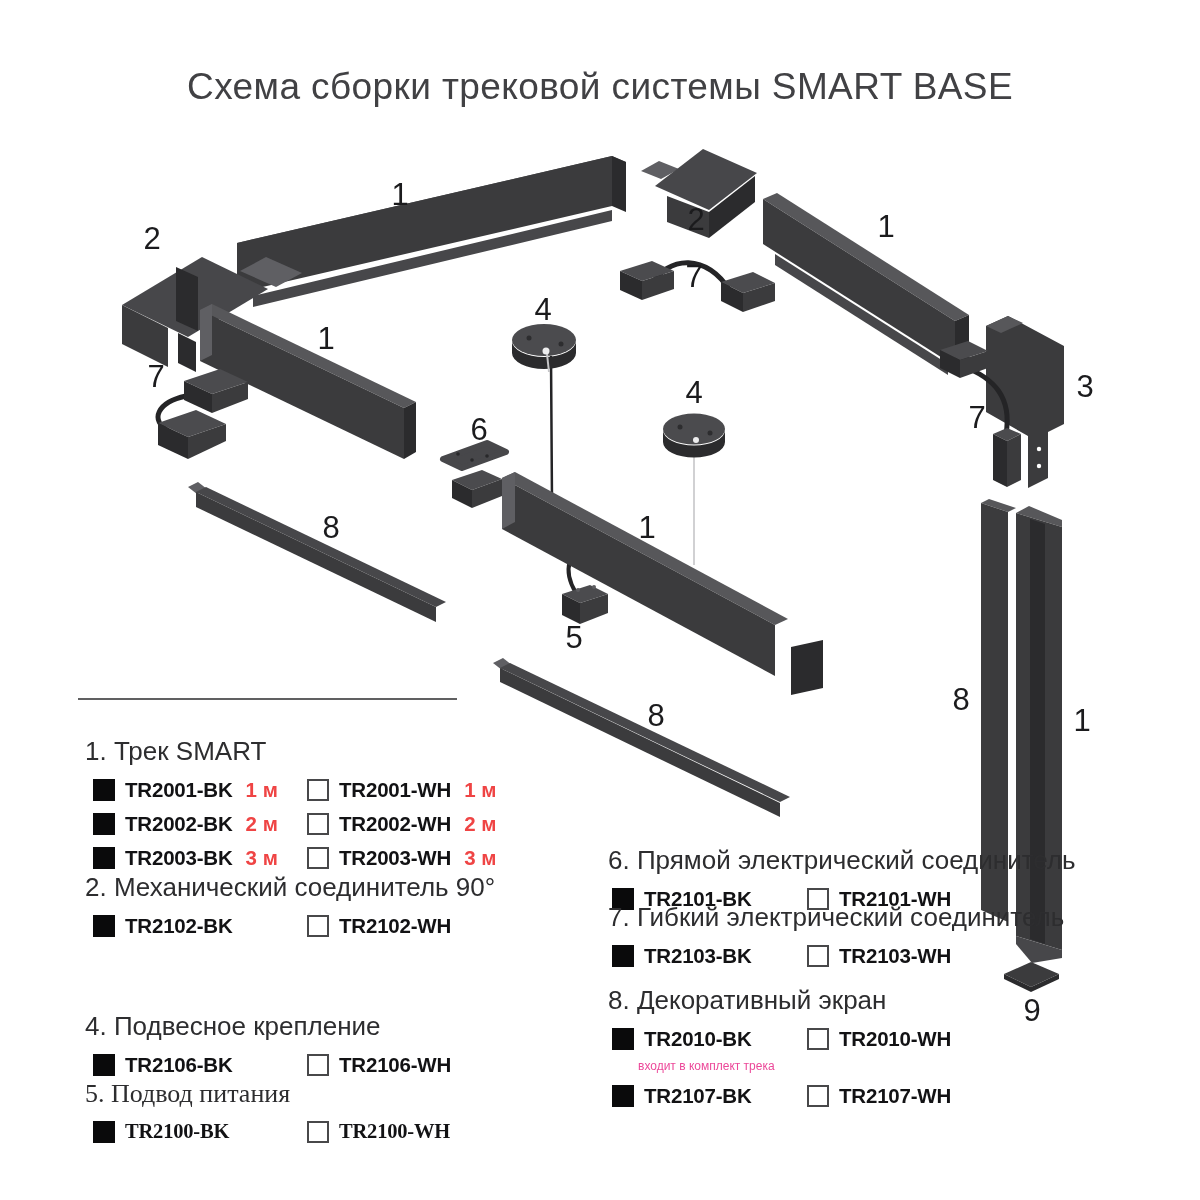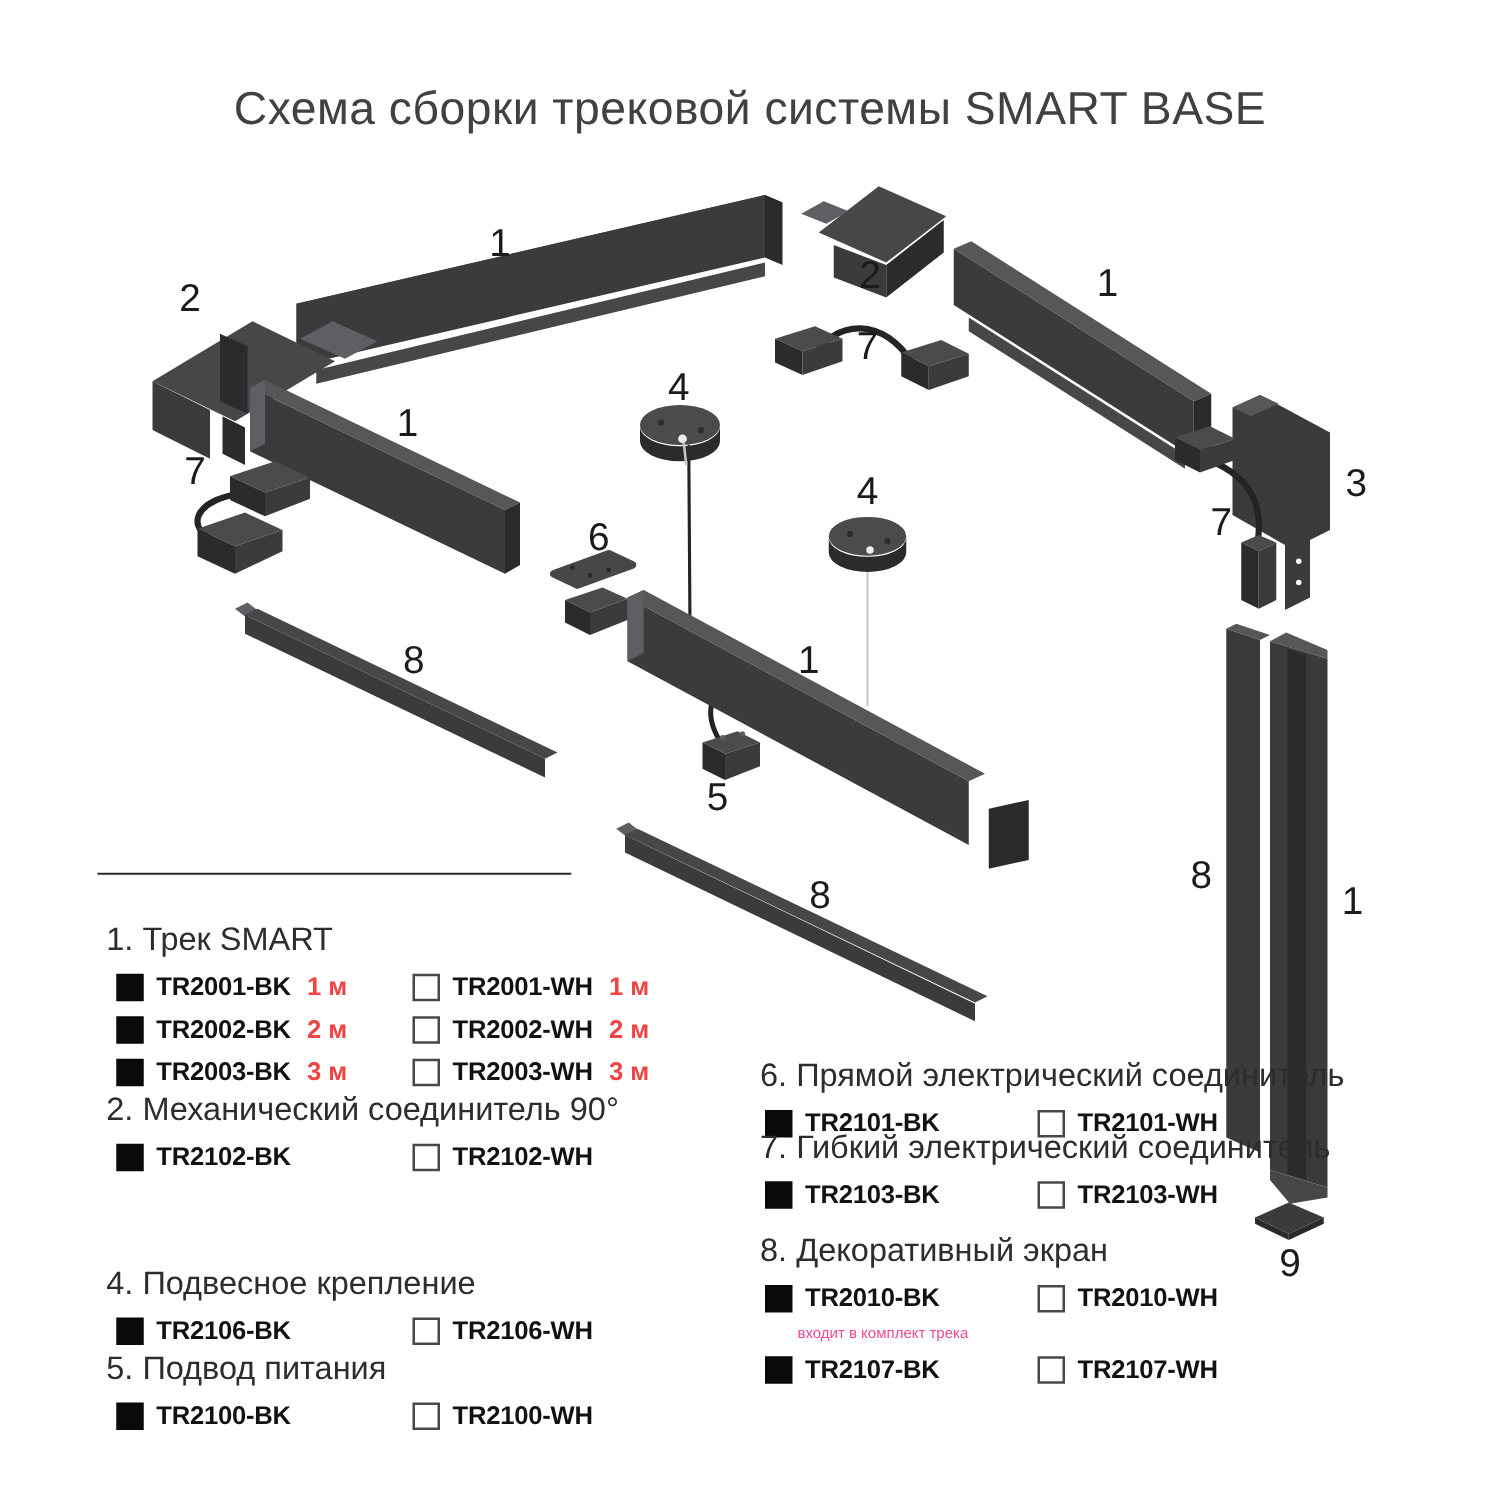--- a/index.html
+++ b/index.html
@@ -14,21 +14,21 @@
   .cord{stroke:#c6c6c8;fill:none}
   .num{font-family:"Liberation Sans","DejaVu Sans",sans-serif;font-size:31px;
        font-weight:400;fill:#1b1b1d;text-anchor:middle}
   .sec{position:absolute;}
   .sec h3{margin:0;font-size:26px;font-weight:400;color:#2d2d2f;white-space:nowrap;}
   .sec .h2line{margin:3px 0 0 30px;font-size:12px;font-weight:400;color:#ec4899;white-space:nowrap;}
   .row{display:flex;align-items:flex-start;margin-top:11px;margin-left:8px;height:23px;}
   .col-r .row{margin-left:4px;}
   .grp{display:flex;align-items:center;width:214px;flex:none;}
   .col-r .grp{width:195px;}
-  .grp-last{width:auto;margin-left:23px;}
+  .grp-last{width:auto;}
   .sq{width:22px;height:22px;flex:none;box-sizing:border-box;}
   .sq-bk{background:#0a0a0b;}
   .sq-wh{background:#fff;border:2px solid #48484a;}
   .code{font-weight:700;font-size:20.5px;color:#121214;margin-left:10px;
         letter-spacing:-0.2px;white-space:nowrap;}
   .len{font-weight:700;font-size:20.5px;color:#ef4444;margin-left:13px;white-space:nowrap;}
 </style>
 </head>
 <body>
 
@@ -272,21 +272,21 @@
         <span class="sq sq-bk"></span>
         <span class="code">TR2106-BK</span>
       </span>
       <span class="grp grp-last">
         <span class="sq sq-wh"></span>
         <span class="code">TR2106-WH</span>
       </span>
     </div>
   </div>
 
-  <div class="sec col-l" style="left:85px;top:1079px;">
+  <div class="sec col-l" style="left:85px;top:1079px;font-family:Liberation Serif, serif;">
     <h3>5. Подвод питания</h3>
     <div class="row">
       <span class="grp">
         <span class="sq sq-bk"></span>
         <span class="code">TR2100-BK</span>
       </span>
       <span class="grp grp-last">
         <span class="sq sq-wh"></span>
         <span class="code">TR2100-WH</span>
       </span>

